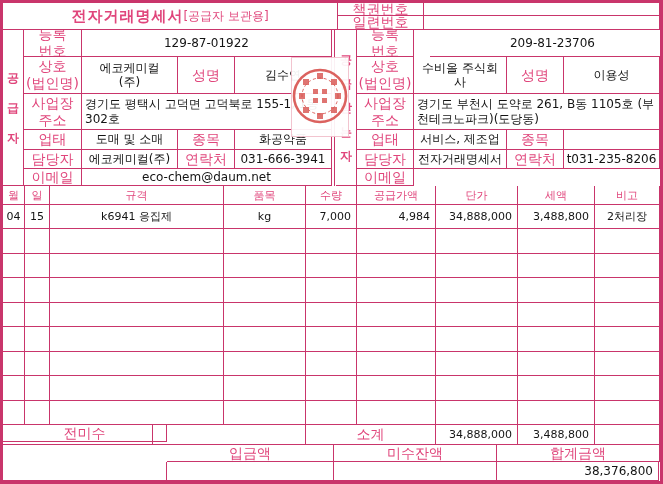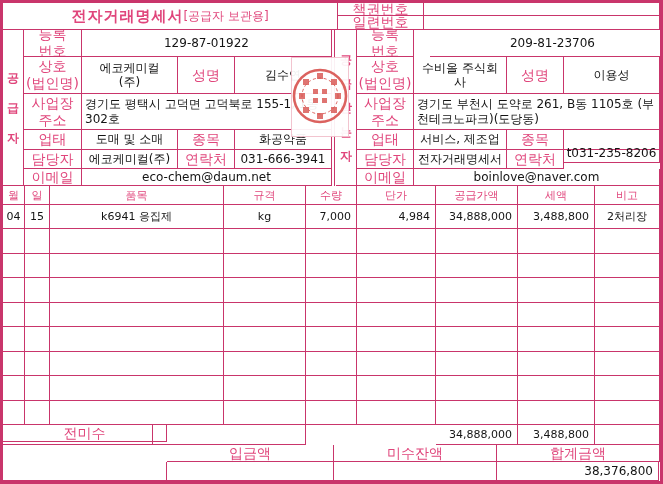--- a/index.html
+++ b/index.html
@@ -104,23 +104,22 @@
   <div class="c lab" style="left:354px;top:91px;width:57px;height:36px">사업장
 주소</div>
   <div class="c val left" style="left:411px;top:91px;width:246px;height:36px">경기도 부천시 도약로 261, B동 1105호 (부천테크노파크)(도당동)</div>
   <div class="c lab" style="left:354px;top:127px;width:57px;height:20px">업태</div>
   <div class="c val" style="left:411px;top:127px;width:93px;height:20px">서비스, 제조업</div>
   <div class="c lab" style="left:504px;top:127px;width:57px;height:20px">종목</div>
   <div class="c val" style="left:561px;top:127px;width:96px;height:20px"></div>
   <div class="c lab" style="left:354px;top:147px;width:57px;height:19px">담당자</div>
   <div class="c val" style="left:411px;top:147px;width:93px;height:19px">전자거래명세서</div>
   <div class="c lab" style="left:504px;top:147px;width:57px;height:19px">연락처</div>
-  <div class="c val" style="left:561px;top:141px;width:96px;height:19px">t031-235-8206</div>
+  <div class="c val" style="left:561px;top:147px;width:96px;height:19px">t031-235-8206</div>
   <div class="c lab" style="left:354px;top:166px;width:57px;height:17px">이메일</div>
-  <div class="c val" style="left:411px;top:166px;width:246px;height:17px">boinlove@naver.com</div>
 
   <div class="stamp">
     <svg width="58" height="80" viewBox="0 0 58 80">
       <rect x="0.5" y="0.5" width="57" height="79" fill="#ffffff" opacity="0.93" stroke="#f2c0cc" stroke-width="1"></rect>
       <g stroke="#d8524e" fill="none" opacity="0.9">
         <circle cx="29" cy="39" r="26" stroke-width="2.6"></circle>
         <circle cx="29" cy="39" r="18" stroke-width="1" stroke-dasharray="3 2.5"></circle>
       </g>
       <g fill="#d8524e" opacity="0.8">
         <rect x="26" y="16" width="6" height="6"></rect>
@@ -135,25 +134,25 @@
         <rect x="31" y="32" width="5" height="5"></rect>
         <rect x="22" y="41" width="5" height="5"></rect>
         <rect x="31" y="41" width="5" height="5"></rect>
       </g>
     </svg>
   </div>
 
   <div class="items">
     <div class="gc gh">월</div>
     <div class="gc gh">일</div>
+    <div class="gc gh">규격</div>
     <div class="gc gh">품목</div>
-    <div class="gc gh">규격</div>
     <div class="gc gh">수량</div>
+    <div class="gc gh">공급가액</div>
     <div class="gc gh">단가</div>
-    <div class="gc gh">공급가액</div>
     <div class="gc gh">세액</div>
     <div class="gc gh">비고</div>
 
     <div class="gc">04</div>
     <div class="gc">15</div>
     <div class="gc">k6941 응집제</div>
     <div class="gc">kg</div>
     <div class="gc gr">7,000</div>
     <div class="gc gr">4,984</div>
     <div class="gc gr">34,888,000</div>
@@ -229,20 +228,21 @@
       <div class="gc"></div>
       <div class="gc"></div>
       <div class="gc"></div>
       <div class="gc"></div>
       <div class="gc"></div>
       <div class="gc"></div>
     </div>
 
   <div class="c val" style="left:0px;top:422px;width:150px;height:20px"></div>
   <div class="c val" style="left:150px;top:422px;width:153px;height:20px"></div>
+  <div class="c lab" style="left:303px;top:422px;width:130px;height:20px">소계</div>
   <div class="c val sm right" style="left:433px;top:422px;width:82px;height:20px">34,888,000</div>
   <div class="c val sm right" style="left:515px;top:422px;width:77px;height:20px">3,488,800</div>
   <div class="c val" style="left:592px;top:422px;width:65px;height:20px"></div>
 
   <div class="c lab" style="left:0px;top:422px;width:164px;height:17px">전미수</div>
   <div class="c lab" style="left:164px;top:442px;width:167px;height:17px">입금액</div>
   <div class="c lab" style="left:494px;top:442px;width:163px;height:17px">합계금액</div>
   <div class="c lab" style="left:331px;top:442px;width:163px;height:17px">미수잔액</div>
   <div class="c val" style="left:0px;top:459px;width:164px;height:19px"></div>
   <div class="c val" style="left:164px;top:459px;width:167px;height:19px"></div>

